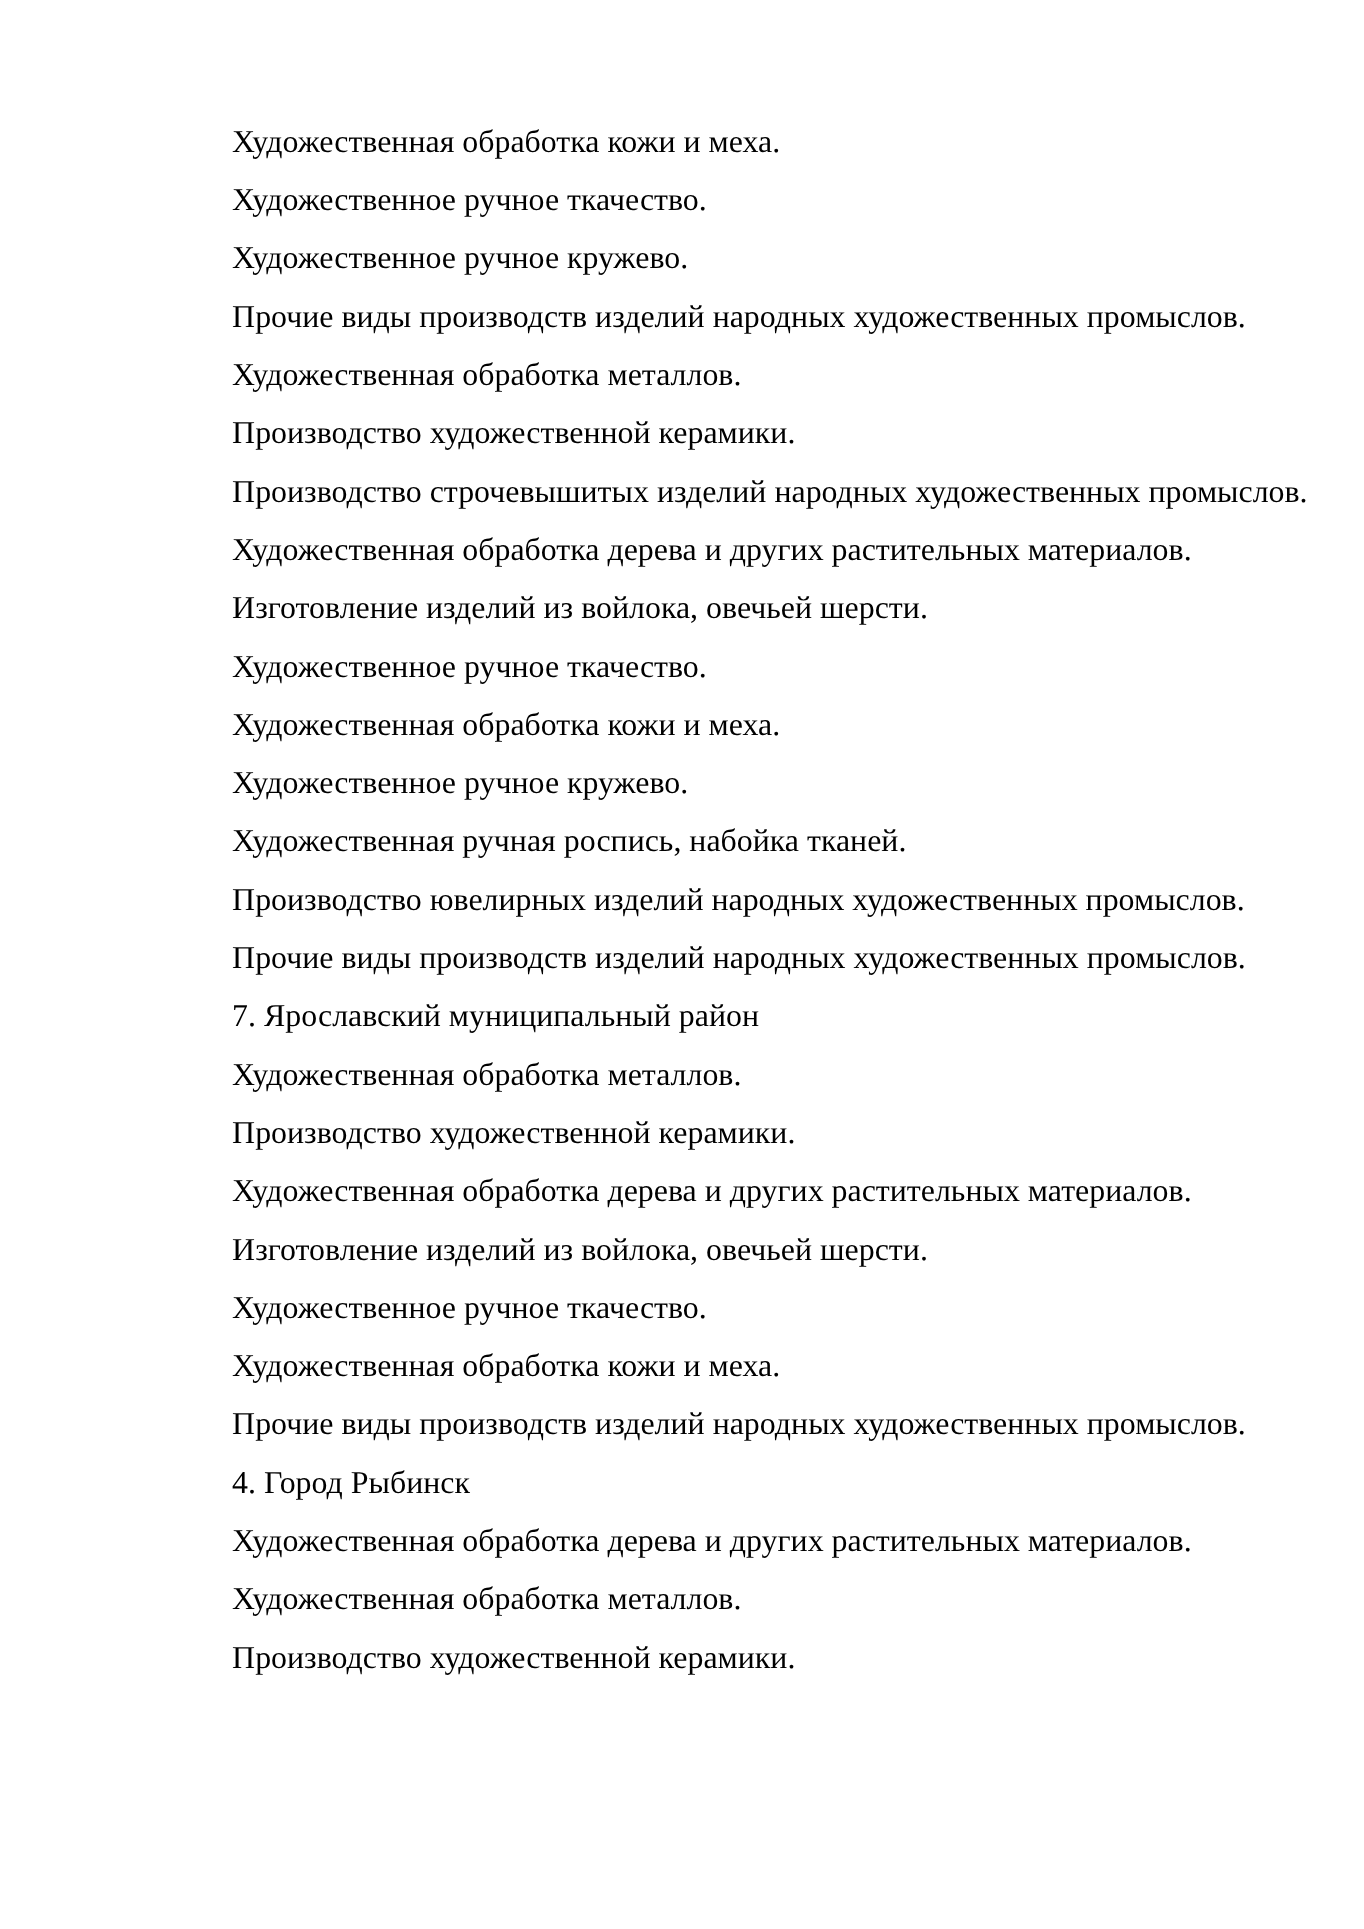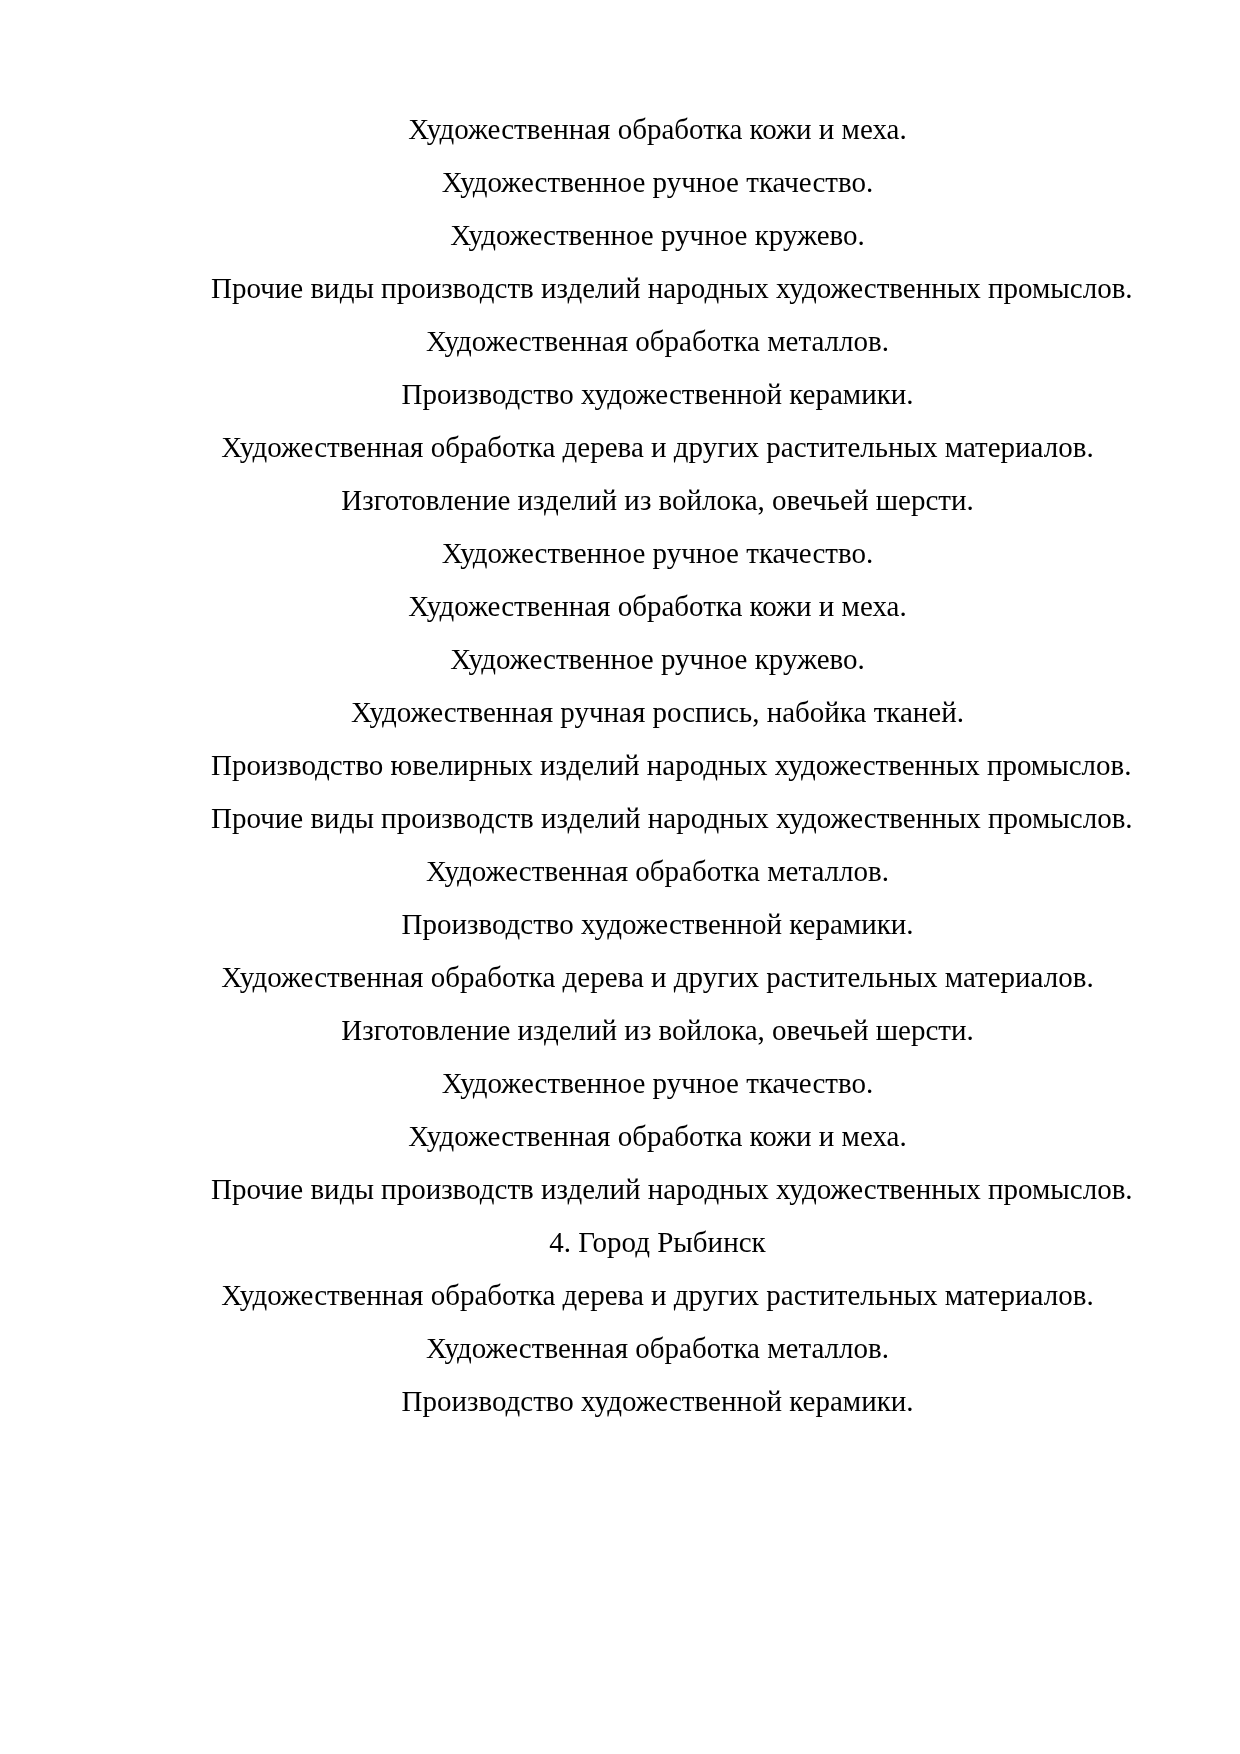--- a/index.html
+++ b/index.html
@@ -12,21 +12,20 @@
     width: 1240px;
     height: 1754px;
     background: #ffffff;
     overflow: hidden;
   }
   .doc-body {
     position: absolute;
     top: 103px;
     left: 211px;
     right: 136px;
-    text-align: center;
   }
   .doc-line {
     margin: 0;
     padding: 0;
     font-family: "Liberation Serif", "DejaVu Serif", serif;
     font-size: 29px;
     line-height: 53px;
     color: #000000;
     white-space: nowrap;
     font-weight: 400;
@@ -36,28 +35,30 @@
 <body>
 
 <div class="page">
   <div class="doc-body">
       <p class="doc-line">Художественная обработка кожи и меха.</p>
       <p class="doc-line">Художественное ручное ткачество.</p>
       <p class="doc-line">Художественное ручное кружево.</p>
       <p class="doc-line">Прочие виды производств изделий народных художественных промыслов.</p>
       <p class="doc-line">Художественная обработка металлов.</p>
       <p class="doc-line">Производство художественной керамики.</p>
+      <p class="doc-line">Производство строчевышитых изделий народных художественных промыслов.</p>
       <p class="doc-line">Художественная обработка дерева и других растительных материалов.</p>
       <p class="doc-line">Изготовление изделий из войлока, овечьей шерсти.</p>
       <p class="doc-line">Художественное ручное ткачество.</p>
       <p class="doc-line">Художественная обработка кожи и меха.</p>
       <p class="doc-line">Художественное ручное кружево.</p>
       <p class="doc-line">Художественная ручная роспись, набойка тканей.</p>
       <p class="doc-line">Производство ювелирных изделий народных художественных промыслов.</p>
       <p class="doc-line">Прочие виды производств изделий народных художественных промыслов.</p>
+      <p class="doc-line">7. Ярославский муниципальный район</p>
       <p class="doc-line">Художественная обработка металлов.</p>
       <p class="doc-line">Производство художественной керамики.</p>
       <p class="doc-line">Художественная обработка дерева и других растительных материалов.</p>
       <p class="doc-line">Изготовление изделий из войлока, овечьей шерсти.</p>
       <p class="doc-line">Художественное ручное ткачество.</p>
       <p class="doc-line">Художественная обработка кожи и меха.</p>
       <p class="doc-line">Прочие виды производств изделий народных художественных промыслов.</p>
       <p class="doc-line">4. Город Рыбинск</p>
       <p class="doc-line">Художественная обработка дерева и других растительных материалов.</p>
       <p class="doc-line">Художественная обработка металлов.</p>

